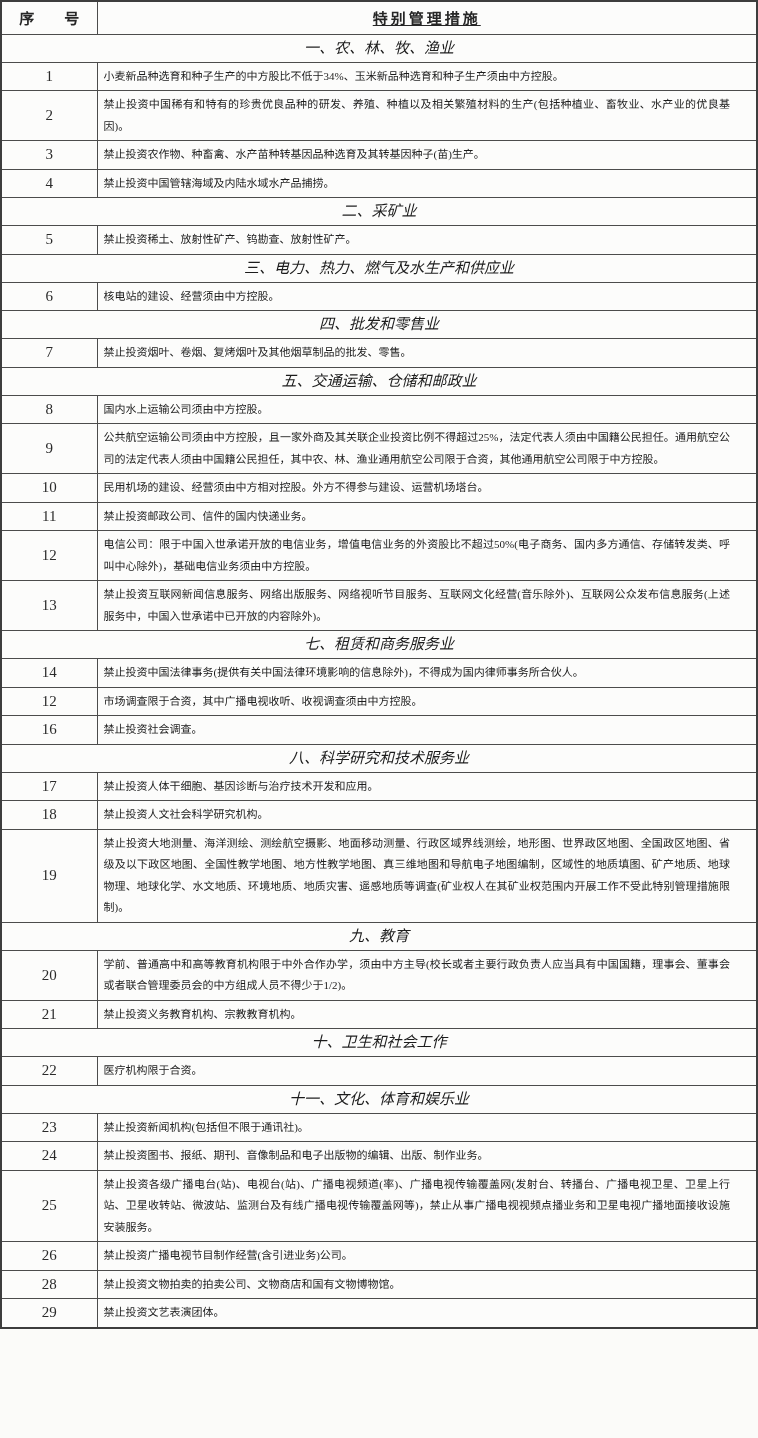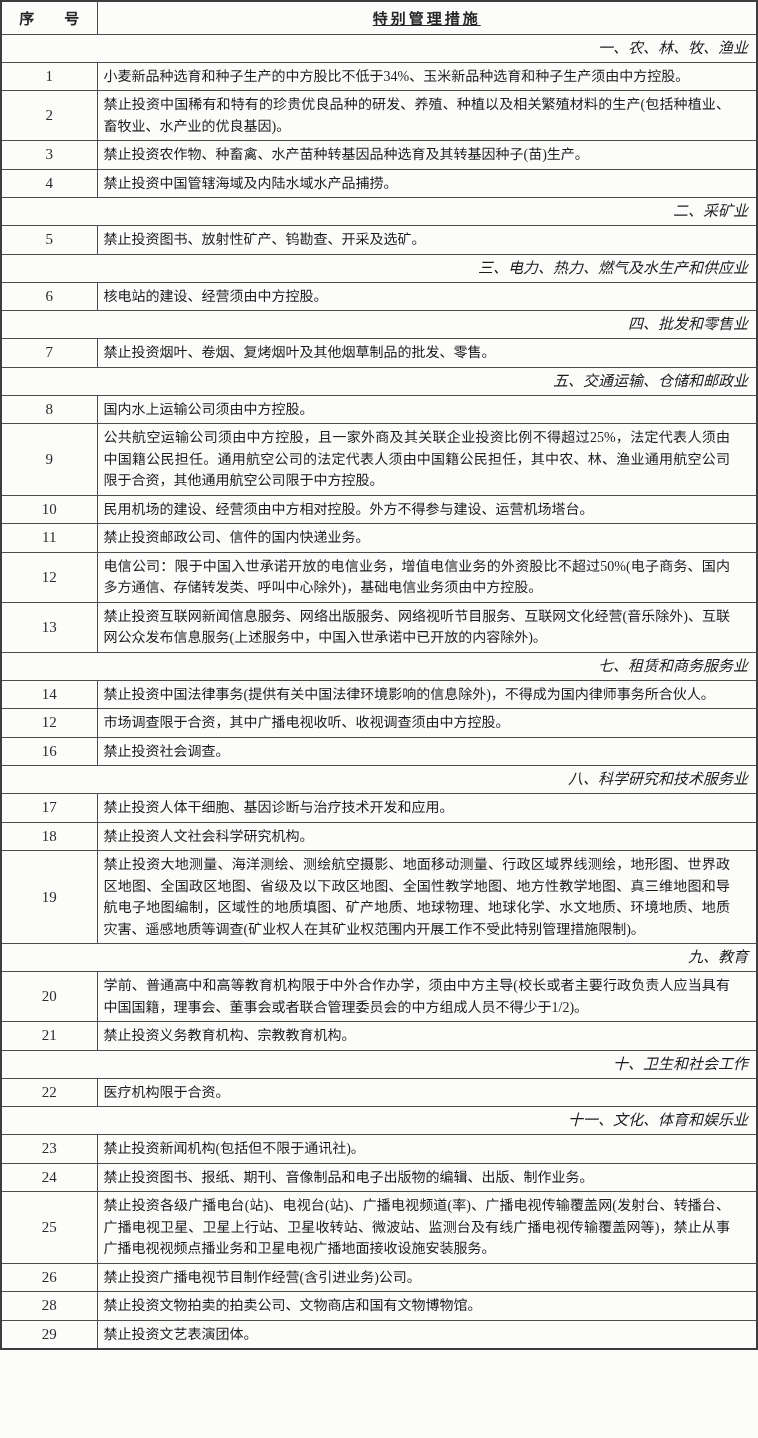--- a/index.html
+++ b/index.html
@@ -35,31 +35,31 @@
     text-align:center;
     padding:2px 0;
   }
   th.th-measure{letter-spacing:3px;text-decoration:underline;}
   tr.section-row td{
     font-style:italic;
     font-size:15px;
     line-height:21px;
     padding:3px 8px 3px 8px;
     color:#1c1c1c;
-    text-align:right;
+    text-align:center;
     font-family:"DejaVu Serif","Liberation Serif",serif;
   }
   tr.item-row td.num{
     text-align:center;
     font-size:15px;
     color:#2a2a2a;
     padding:2px 0;
   }
   tr.item-row td.text{
-    font-size:14px;
+    font-size:11px;
     line-height:21.5px;
     padding:3px 26px 3px 6px;
     text-align:justify;
     color:#1c1c1c;
   }
 </style>
 </head>
 <body>
 
 <div class="page">
@@ -92,21 +92,21 @@
         </tr>
         <tr class="item-row">
           <td class="num">4</td>
           <td class="text">禁止投资中国管辖海域及内陆水域水产品捕捞。</td>
         </tr>
         <tr class="section-row">
           <td colspan="2">二、采矿业</td>
         </tr>
         <tr class="item-row">
           <td class="num">5</td>
-          <td class="text">禁止投资图书、放射性矿产、钨勘查、开采及选矿。</td>
+          <td class="text">禁止投资稀土、放射性矿产、钨勘查、放射性矿产。</td>
         </tr>
         <tr class="section-row">
           <td colspan="2">三、电力、热力、燃气及水生产和供应业</td>
         </tr>
         <tr class="item-row">
           <td class="num">6</td>
           <td class="text">核电站的建设、经营须由中方控股。</td>
         </tr>
         <tr class="section-row">
           <td colspan="2">四、批发和零售业</td>

